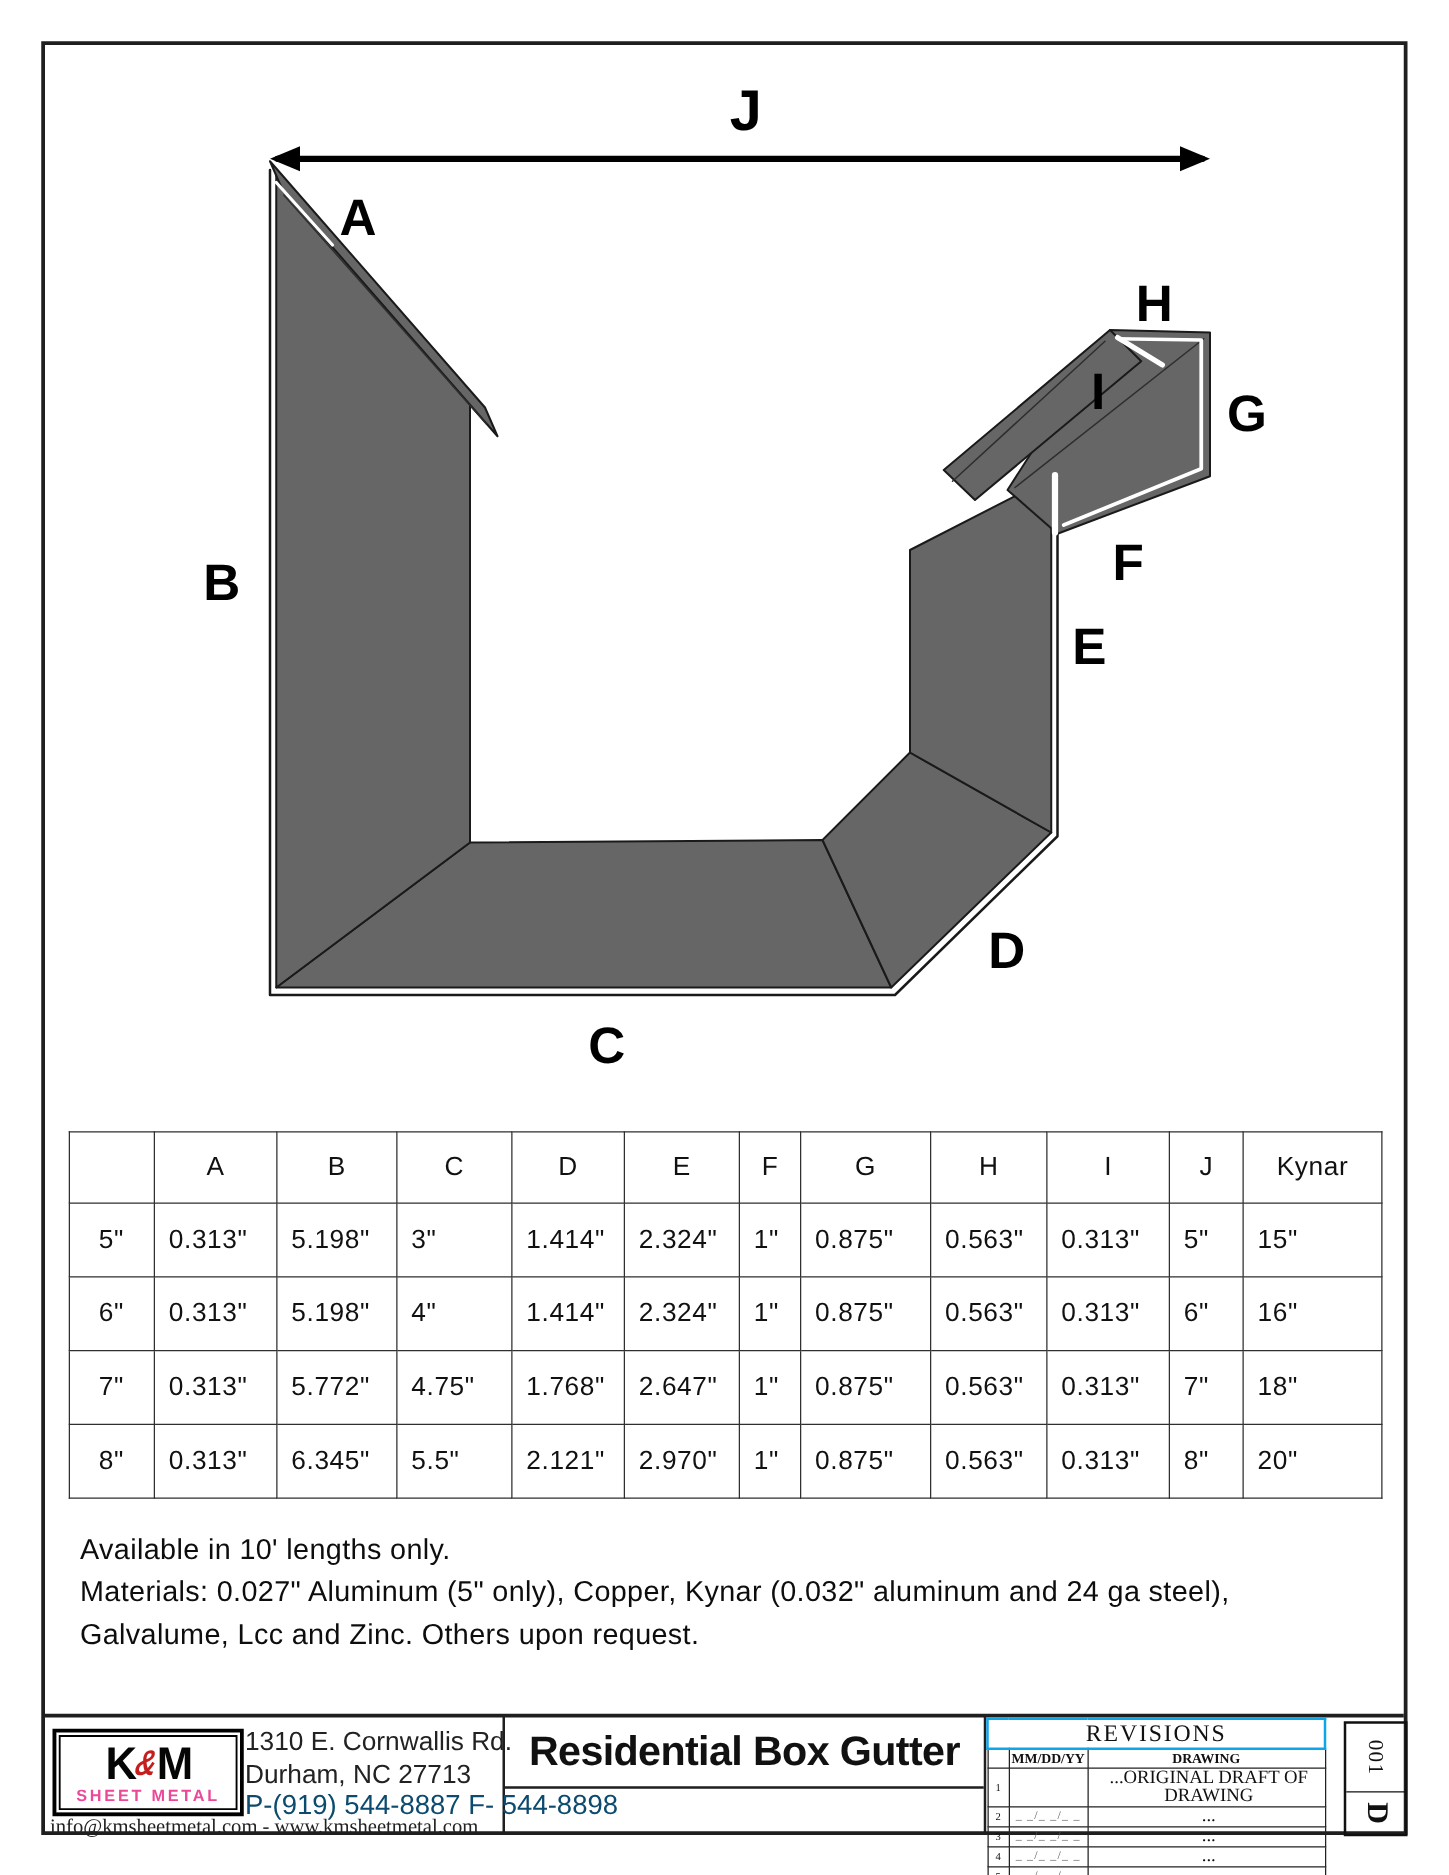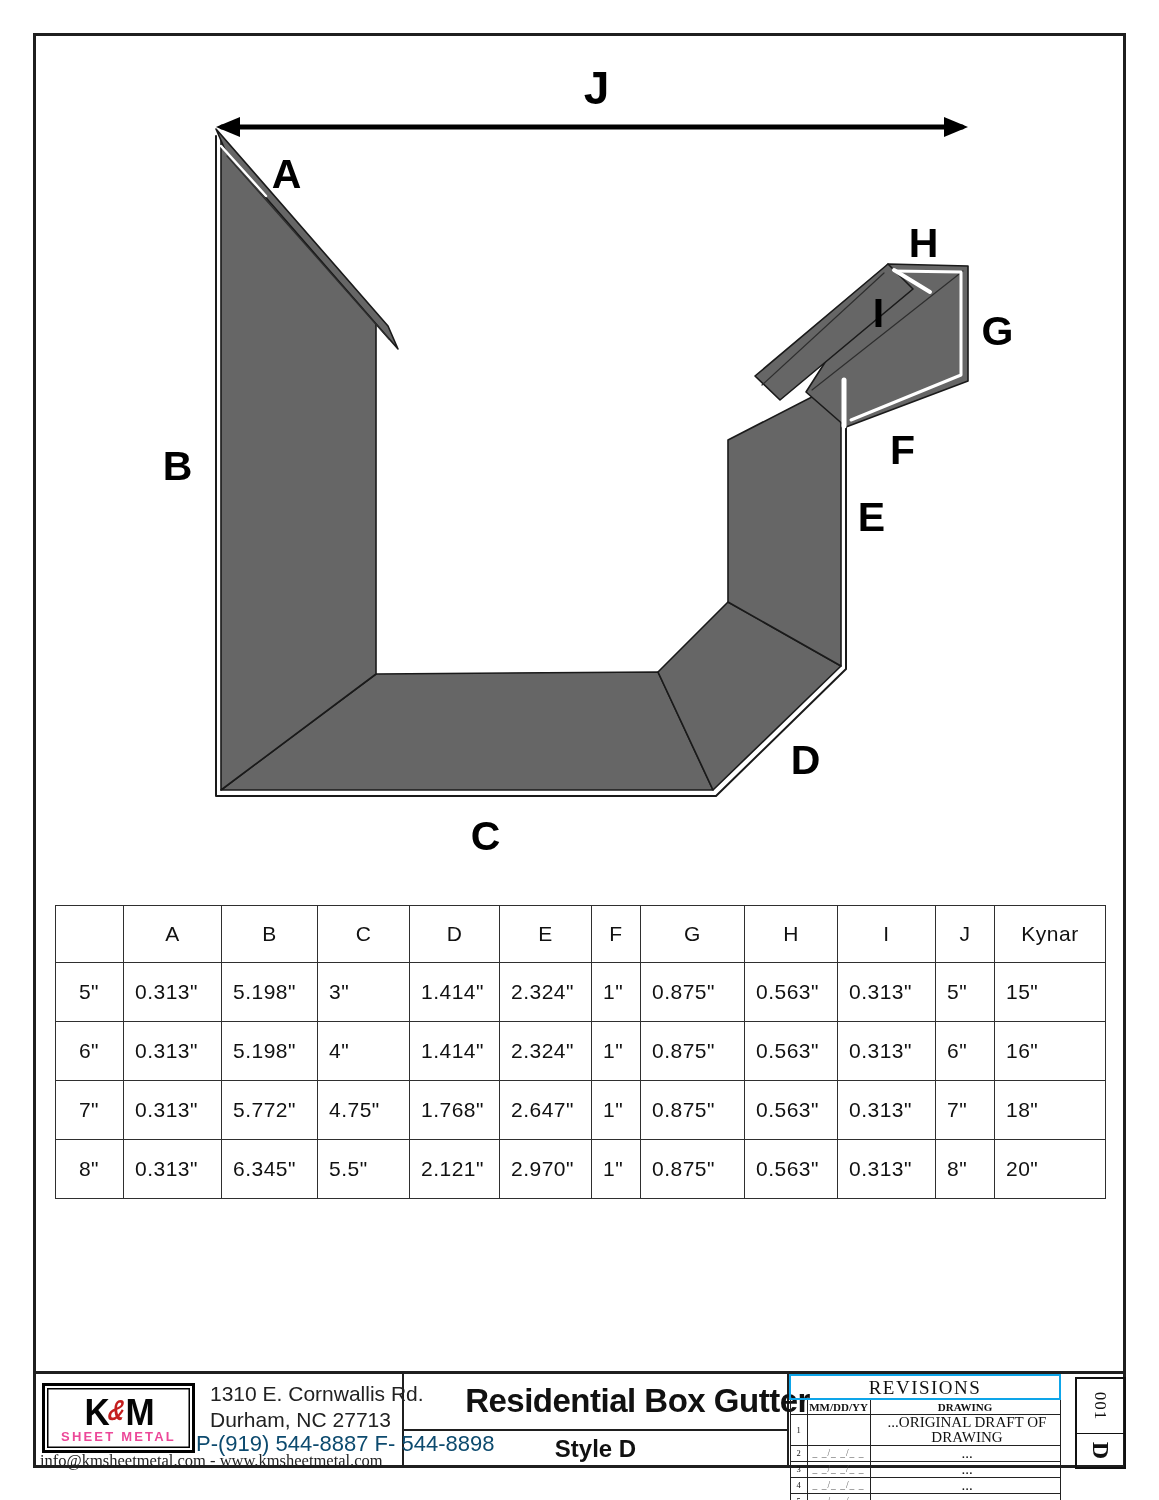--- a/index.html
+++ b/index.html
@@ -33,26 +33,26 @@
   .logo-box{position:absolute;left:42px;top:1383px;width:147px;height:64px;border:3px solid #000;
         box-shadow:inset 0 0 0 2px #fff, inset 0 0 0 3.5px #000;
         display:flex;flex-direction:column;align-items:center;justify-content:center;background:#fff;}
   .logo-row{display:flex;align-items:center;line-height:30px;margin-top:2px;}
   .logo-k,.logo-m{font-size:35px;font-weight:700;letter-spacing:-2px;color:#050505;
         transform:scaleY(1.05);}
   .logo-amp{font-size:23px;font-weight:700;font-style:italic;color:#c41e1e;margin:0 0px 4px 1px;
         transform:skewX(-12deg) scaleY(1.25);}
   .logo-sub{font-size:13px;font-weight:700;letter-spacing:2.2px;color:#ec4899;line-height:15px;}
   .addr{position:absolute;left:196px;top:1381px;}
-  .addr-l1,.addr-l2{font-size:21px;line-height:26px;color:#222;padding-left:14px;}
+  .addr-l1,.addr-l2{font-size:21px;line-height:26px;color:#222;}
   .addr-l3{font-size:22px;line-height:21px;color:#0c4a6e;}
   .email-line{position:absolute;left:40px;top:1451px;font-size:16.5px;color:#222;font-family:Liberation Serif, serif;}
   .title-main{position:absolute;left:404px;top:1372px;width:383px;height:57px;
         display:flex;align-items:center;justify-content:center;font-size:33px;font-weight:700;
-        letter-spacing:-.5px;white-space:nowrap;padding-left:42px;}
+        letter-spacing:-.5px;white-space:nowrap;}
   .title-divider{position:absolute;left:404px;top:1429px;width:383px;height:1.6px;background:#1f1f1f;}
   .title-style{position:absolute;left:404px;top:1431px;width:383px;height:35px;
         display:flex;align-items:center;justify-content:center;font-size:24px;font-weight:700;}
   
   table.rev{position:absolute;left:789px;top:1374px;width:272px;border-collapse:collapse;
         font-family:"Liberation Serif",serif;color:#111;}
   table.rev th,table.rev td{border:1px solid #222;padding:0;line-height:1;}
   table.rev .rev-title{font-size:19px;font-weight:400;letter-spacing:1.5px;text-align:center;
         height:22px;border:2px solid #0ea5e9;}
   table.rev .rev-colhdr{font-size:11px;font-weight:700;text-align:center;height:14px;}
@@ -197,20 +197,25 @@
         <td>1"</td>
         <td>0.875"</td>
         <td>0.563"</td>
         <td>0.313"</td>
         <td>8"</td>
         <td>20"</td>
       </tr>
     </tbody>
   </table>
 
+  <div class="notes">
+    <div>Available in 10' lengths only.</div>
+    <div>Materials: 0.027" Aluminum (5" only), Copper, Kynar (0.032" aluminum and 24 ga steel),</div>
+    <div>Galvalume, Lcc and Zinc. Others upon request.</div>
+  </div>
 
   <div class="tb-topline"></div>
   <div class="tb-vline1"></div>
   <div class="tb-vline2"></div>
 
   <div class="logo-box">
     <div class="logo-row">
       <span class="logo-k">K</span>
       <span class="logo-amp">&amp;</span>
       <span class="logo-m">M</span>
@@ -220,21 +225,20 @@
 
   <div class="addr">
     <div class="addr-l1">1310 E. Cornwallis Rd.</div>
     <div class="addr-l2">Durham, NC 27713</div>
     <div class="addr-l3">P-(919) 544-8887 F- 544-8898</div>
   </div>
   <div class="email-line">info@kmsheetmetal.com - www.kmsheetmetal.com</div>
 
   <div class="title-main">Residential Box Gutter</div>
   <div class="title-divider"></div>
-  <div class="title-style">Style D</div>
 
   <table class="rev">
     <tbody>
         <tr>
           <th class="rev-title" colspan="3">REVISIONS</th>
         </tr>
     <tr>
       <td class="rev-num"></td>
       <td class="rev-colhdr">MM/DD/YY</td>
       <td class="rev-colhdr">DRAWING</td>

